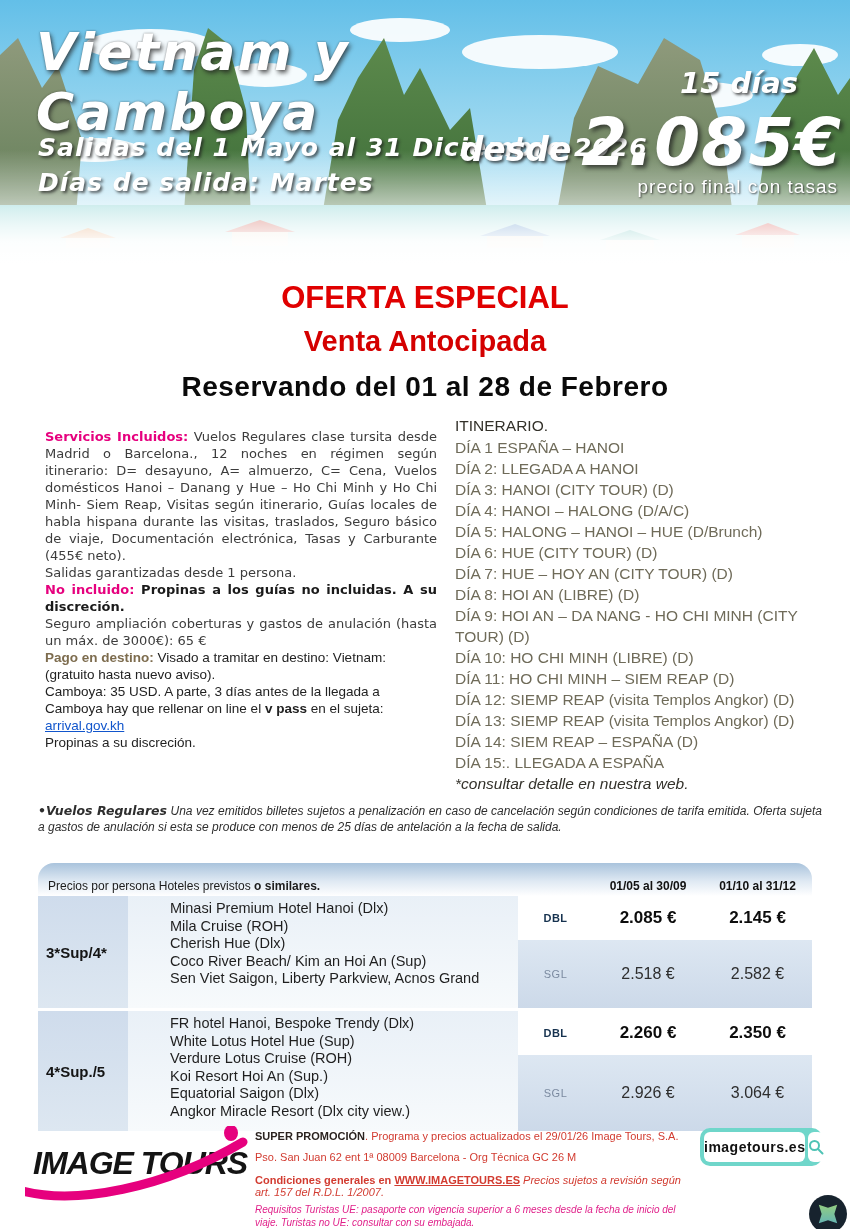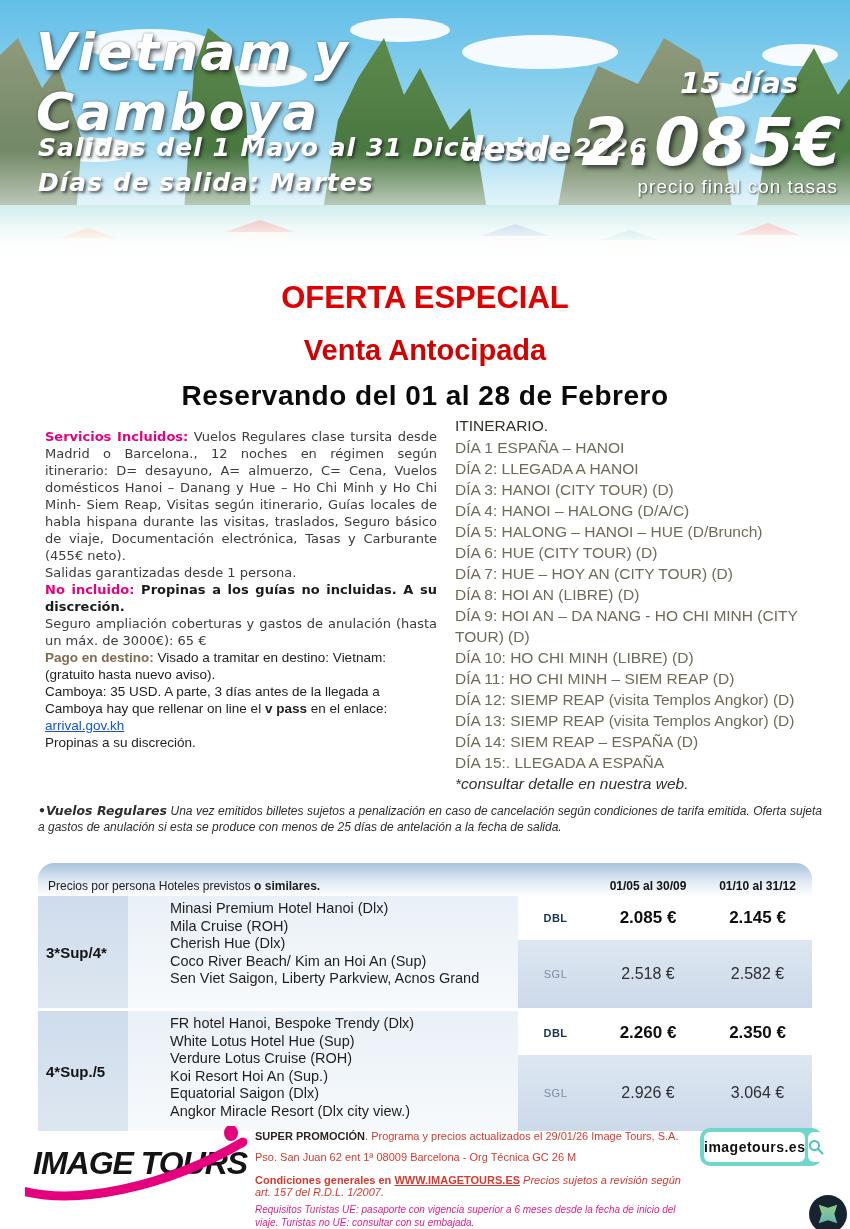--- a/index.html
+++ b/index.html
@@ -28,21 +28,21 @@
   .hero-price{font-family:"DejaVu Sans",sans-serif;font-style:italic;font-weight:bold;
     font-size:66px;color:#ffffff;letter-spacing:1px;
     text-shadow:3px 3px 4px rgba(30,30,30,.7);}
   .hero-price-note{position:absolute;right:12px;top:176px;
     font-size:19px;font-weight:300;color:#ffffff;letter-spacing:1px;
     text-shadow:1px 1px 2px rgba(30,30,30,.8);}
 
   
   .offer{position:absolute;left:0;top:280px;width:850px;text-align:center;}
   .offer-l1{font-size:31px;font-weight:900;color:#e00000;letter-spacing:0;}
-  .offer-l2{font-size:29px;font-weight:900;color:#d40000;margin-top:18px;}
+  .offer-l2{font-size:29px;font-weight:900;color:#d40000;margin-top:9px;}
   .offer-l3{font-size:28px;font-weight:900;color:#0a0a0a;margin-top:13px;letter-spacing:.5px;}
 
   
   .col-left{position:absolute;left:45px;top:428px;width:392px;
     font-family:"DejaVu Sans",sans-serif;font-size:13px;color:#3c3c3c;
     line-height:17px;text-align:justify;}
   .col-left p{margin:0 0 0 0;}
   .lbl-pink{color:#e6007e;font-weight:bold;}
   .bold-black{font-weight:bold;color:#1a1a1a;}
   .lbl-olive{color:#7d6c4e;font-weight:bold;font-family:"Liberation Sans",sans-serif;}
@@ -184,21 +184,21 @@
     <div class="offer-l2">Venta Antocipada</div>
     <div class="offer-l3">Reservando del 01 al 28 de Febrero</div>
   </div>
 
   <div class="col-left">
     <p><span class="lbl-pink">Servicios Incluidos:</span><span> Vuelos Regulares clase tursita desde Madrid o Barcelona., 12 noches en régimen  según  itinerario: D= desayuno, A= almuerzo, C= Cena, Vuelos domésticos Hanoi – Danang y Hue – Ho Chi Minh y Ho Chi Minh- Siem Reap, Visitas según itinerario,  Guías locales de habla hispana durante las visitas, traslados, Seguro básico de viaje, Documentación electrónica, Tasas y Carburante (455€ neto).</span></p>
     <p>Salidas garantizadas desde 1 persona.</p>
     <p class="mt14"><span class="lbl-pink">No incluido:</span><span class="bold-black"> Propinas a los guías no incluidas. A su discreción.</span></p>
     <p class="mt14">Seguro ampliación coberturas y gastos de anulación (hasta un máx. de 3000€): 65 €</p>
     <p class="calibri"><span class="lbl-olive">Pago en destino:</span><span> Visado a tramitar en destino: Vietnam: (gratuito hasta nuevo aviso).</span></p>
-    <p class="calibri"><span>Camboya: 35 USD. A parte, 3 días antes de la llegada a Camboya hay que rellenar on line el </span><b>v pass</b><span> en el enlace: </span><a class="doclink" href="#">arrival.gov.kh</a></p>
+    <p class="calibri"><span>Camboya: 35 USD. A parte, 3 días antes de la llegada a Camboya hay que rellenar on line el </span><b>v pass</b><span> en el sujeta: </span><a class="doclink" href="#">arrival.gov.kh</a></p>
     <p class="calibri mt14">Propinas a su discreción.</p>
   </div>
 
   <div class="col-right">
     <div class="itin-head">ITINERARIO.</div>
     <div>DÍA 1  ESPAÑA – HANOI</div>
     <div>DÍA 2: LLEGADA A HANOI</div>
     <div>DÍA 3: HANOI (CITY TOUR) (D)</div>
     <div>DÍA 4: HANOI – HALONG (D/A/C)</div>
     <div>DÍA 5: HALONG – HANOI – HUE (D/Brunch)</div>

